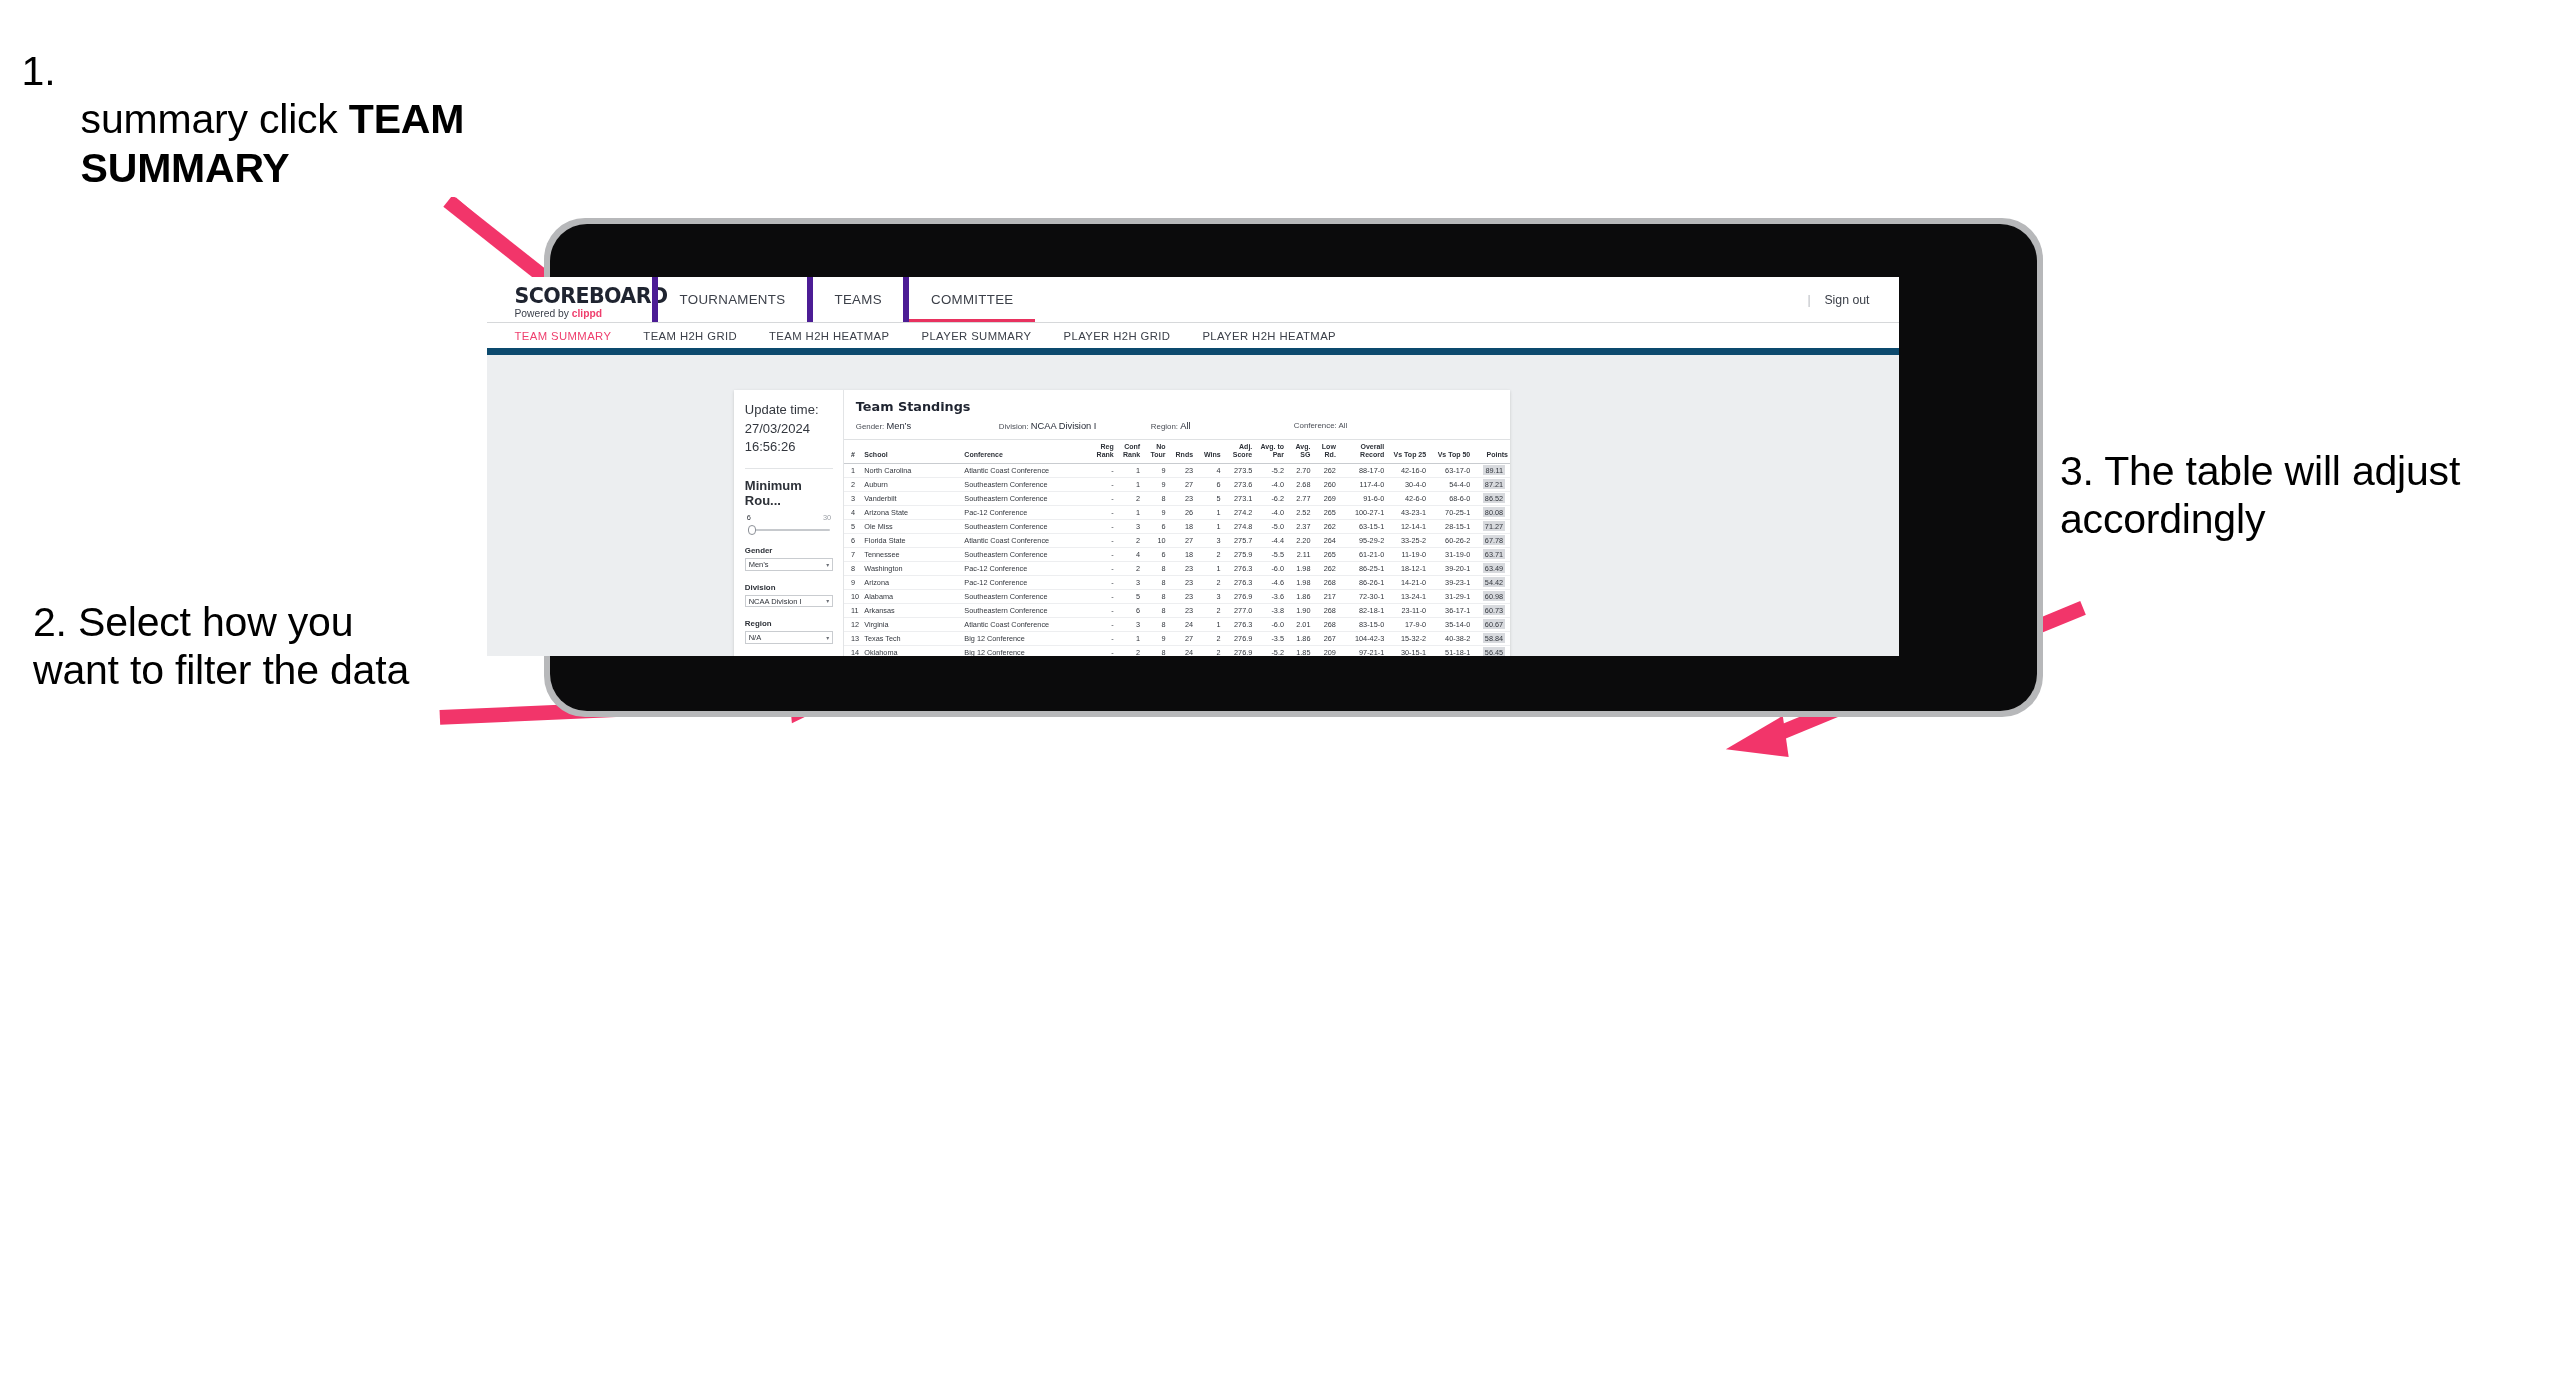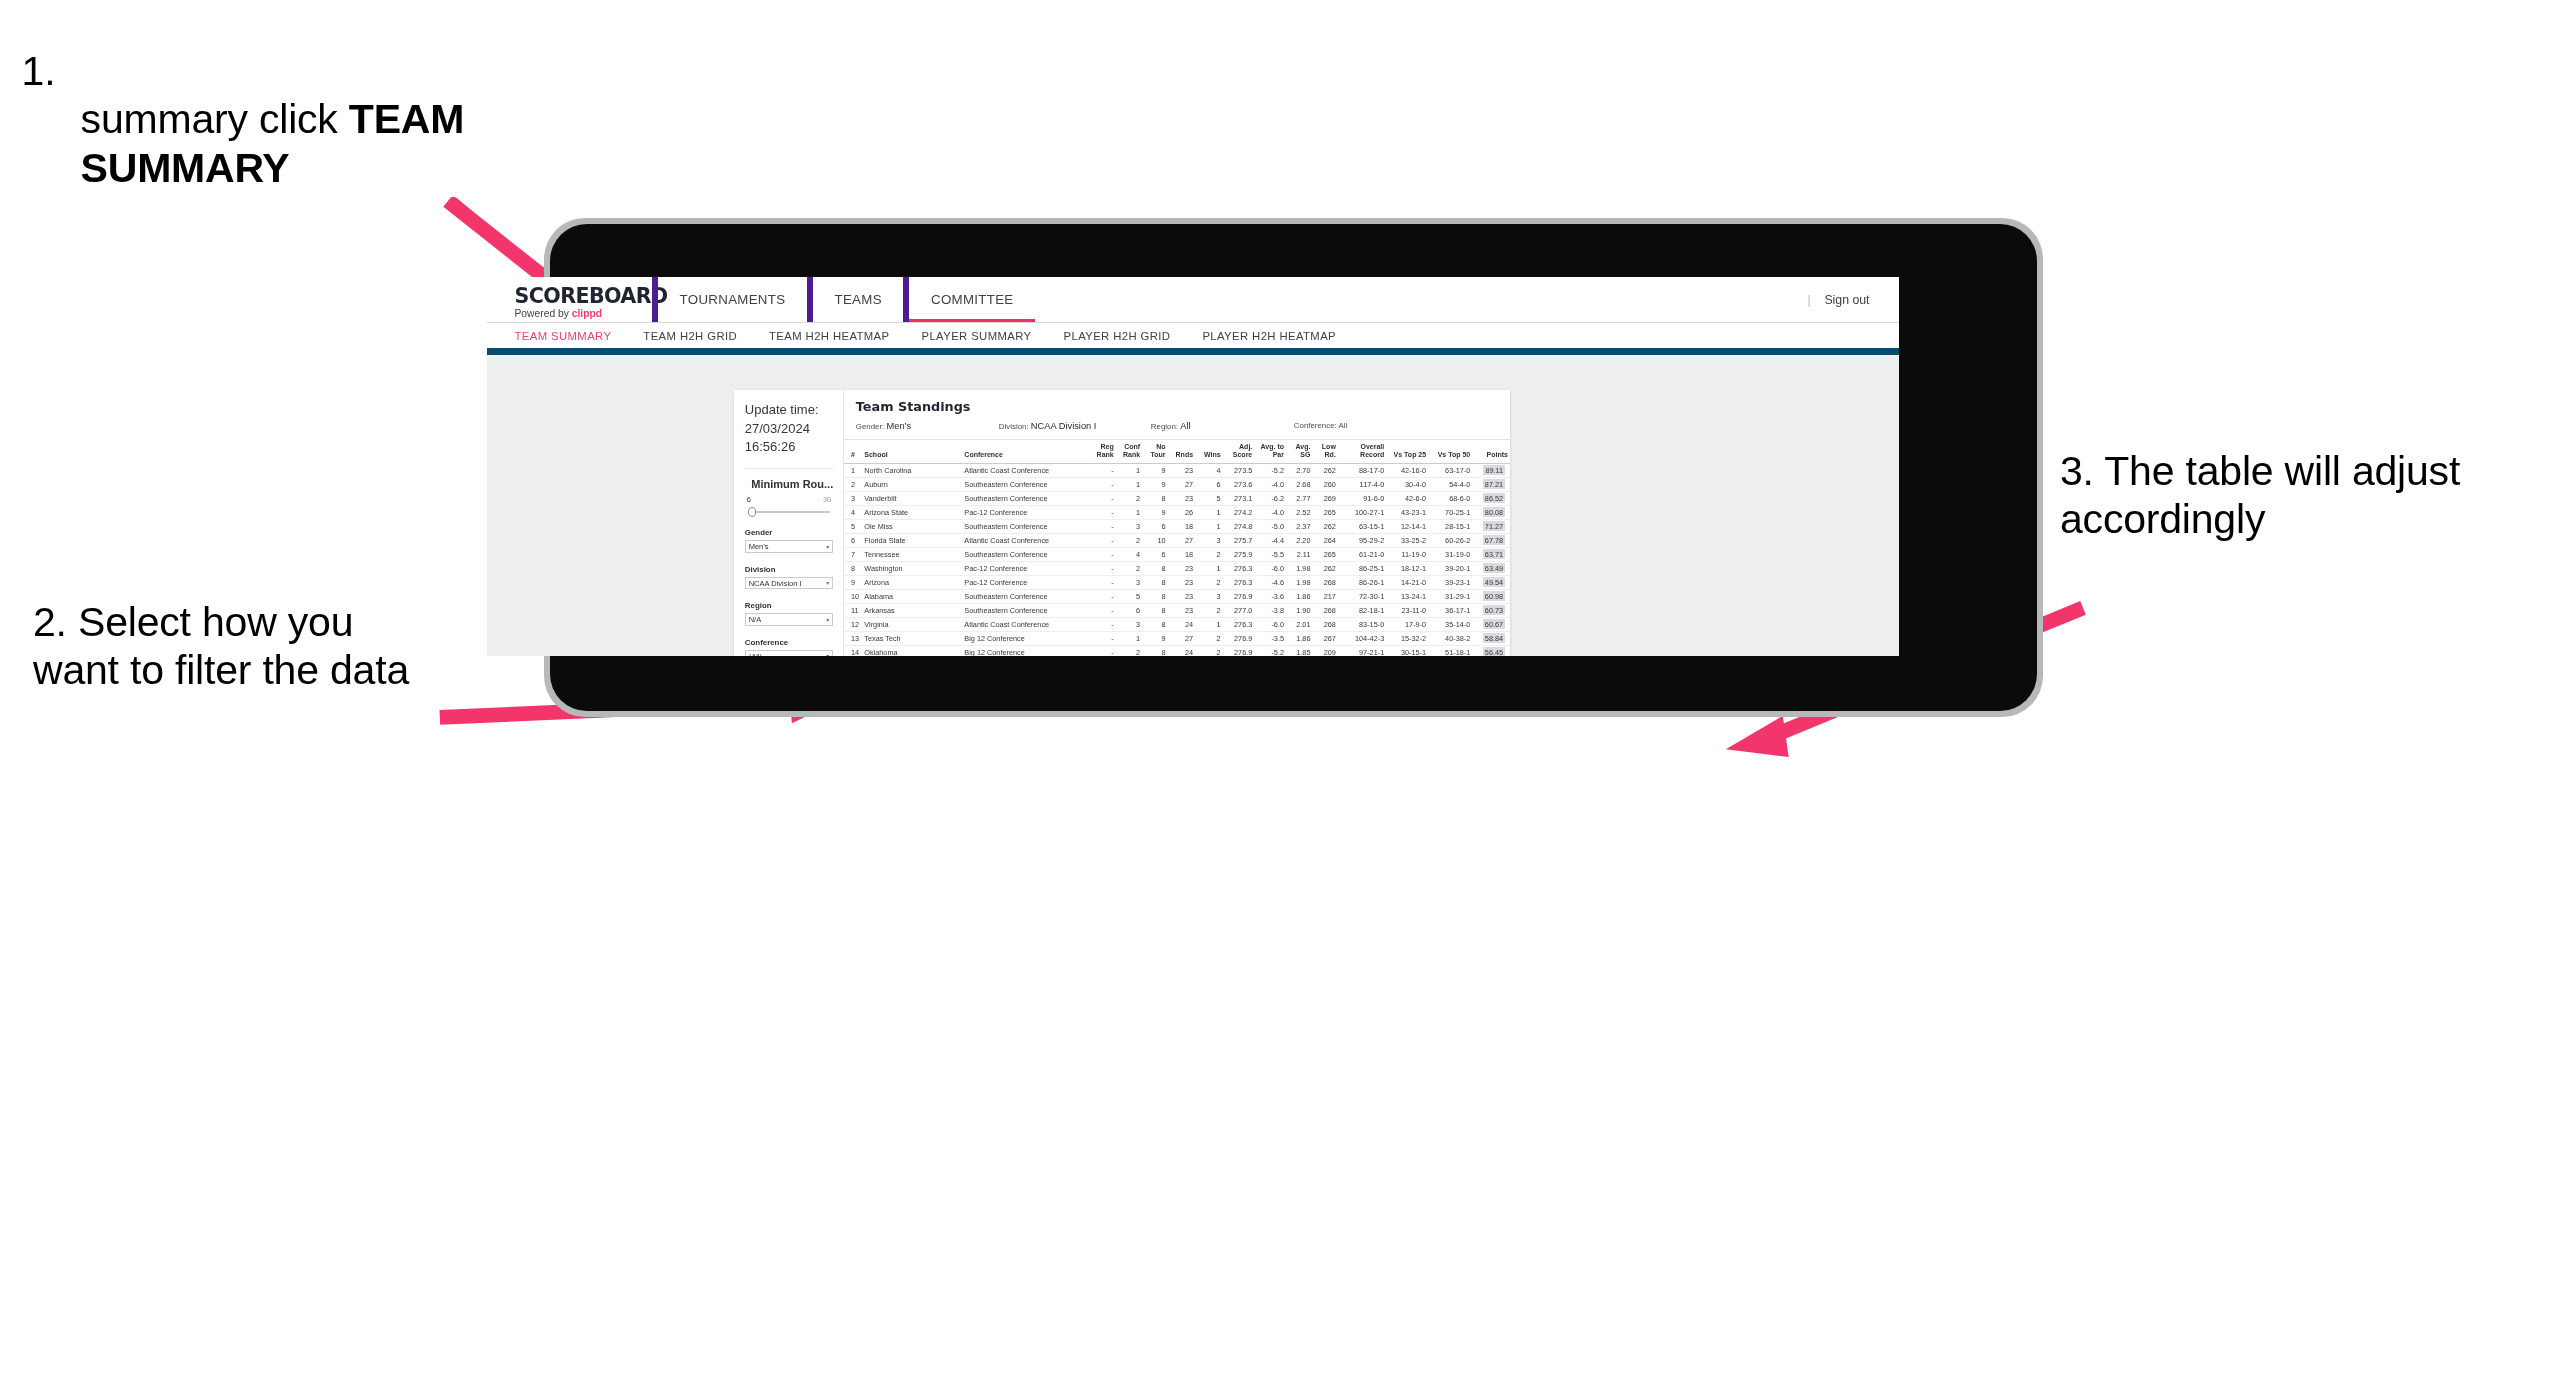--- a/index.html
+++ b/index.html
@@ -171,23 +171,23 @@
     font-size: 7.9px;
     color: #2d3138;
   }
   #update-time { font-size: 13px; line-height: 1.45; color: #33373e; }
   #filters hr {
     border: none;
     border-top: 1px solid #e2e4e6;
     margin: 10.8px 0 8.8px 0;
   }
   .slider-title {
-    text-align: right;
+    text-align: left;
     font-weight: bold;
-    font-size: 11px;
+    font-size: 13px;
     color: #2d3138;
     margin-bottom: 4.9px;
   }
   .slider-vals {
     display: flex;
     justify-content: space-between;
     font-size: 7.4px;
     margin: 0 2px 2.9px 2px;
   }
   .slider-vals .vmin { color: #2d3138; }
@@ -638,21 +638,21 @@
                   <td class="c-notour">8</td>
                   <td class="c-rnds">23</td>
                   <td class="c-wins">2</td>
                   <td class="c-adj">276.3</td>
                   <td class="c-avgpar">-4.6</td>
                   <td class="c-avgsg">1.98</td>
                   <td class="c-lowrd">268</td>
                   <td class="c-overall">86-26-1</td>
                   <td class="c-top25">14-21-0</td>
                   <td class="c-top50">39-23-1</td>
-                  <td class="pts c-pts"><span>49.54</span></td>
+                  <td class="pts c-pts"><span>54.42</span></td>
                 </tr>
                 <tr>
                   <td class="lft c-num">10</td>
                   <td class="lft c-school">Alabama</td>
                   <td class="lft c-conf">Southeastern Conference</td>
                   <td class="c-reg">-</td>
                   <td class="c-conf-rank">5</td>
                   <td class="c-notour">8</td>
                   <td class="c-rnds">23</td>
                   <td class="c-wins">3</td>

